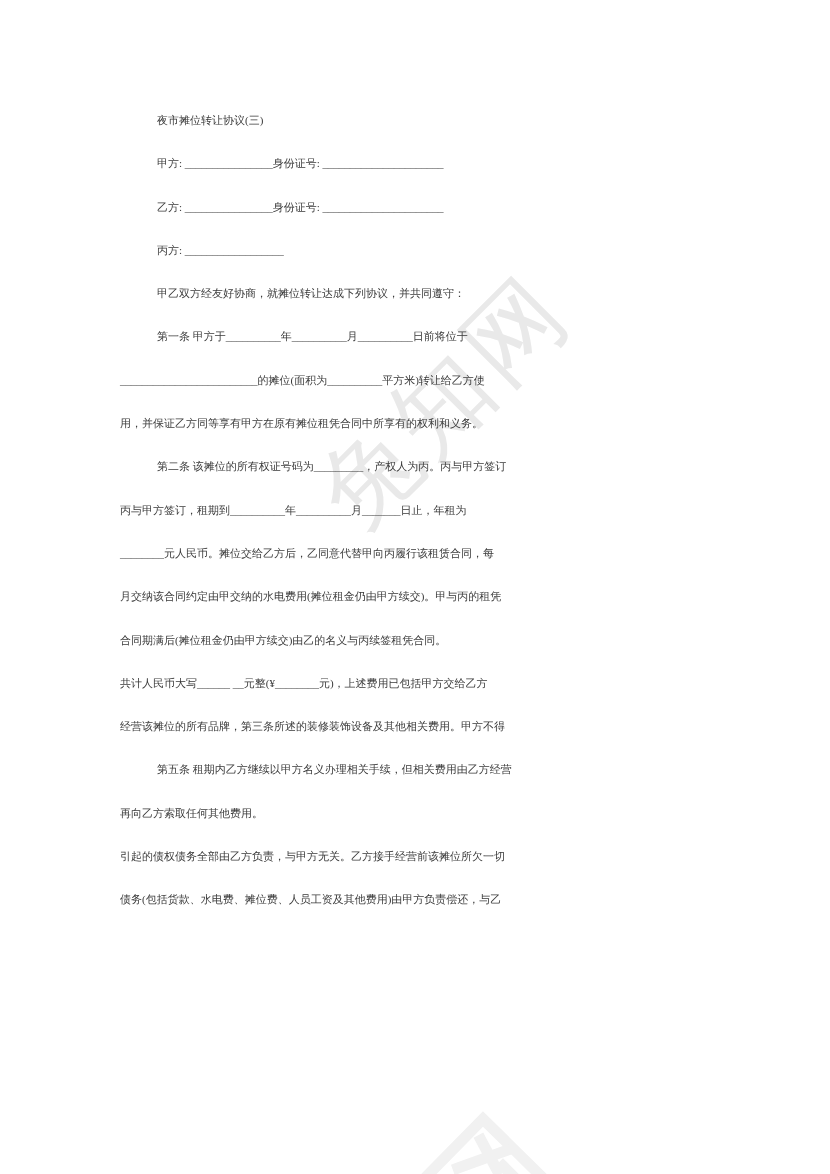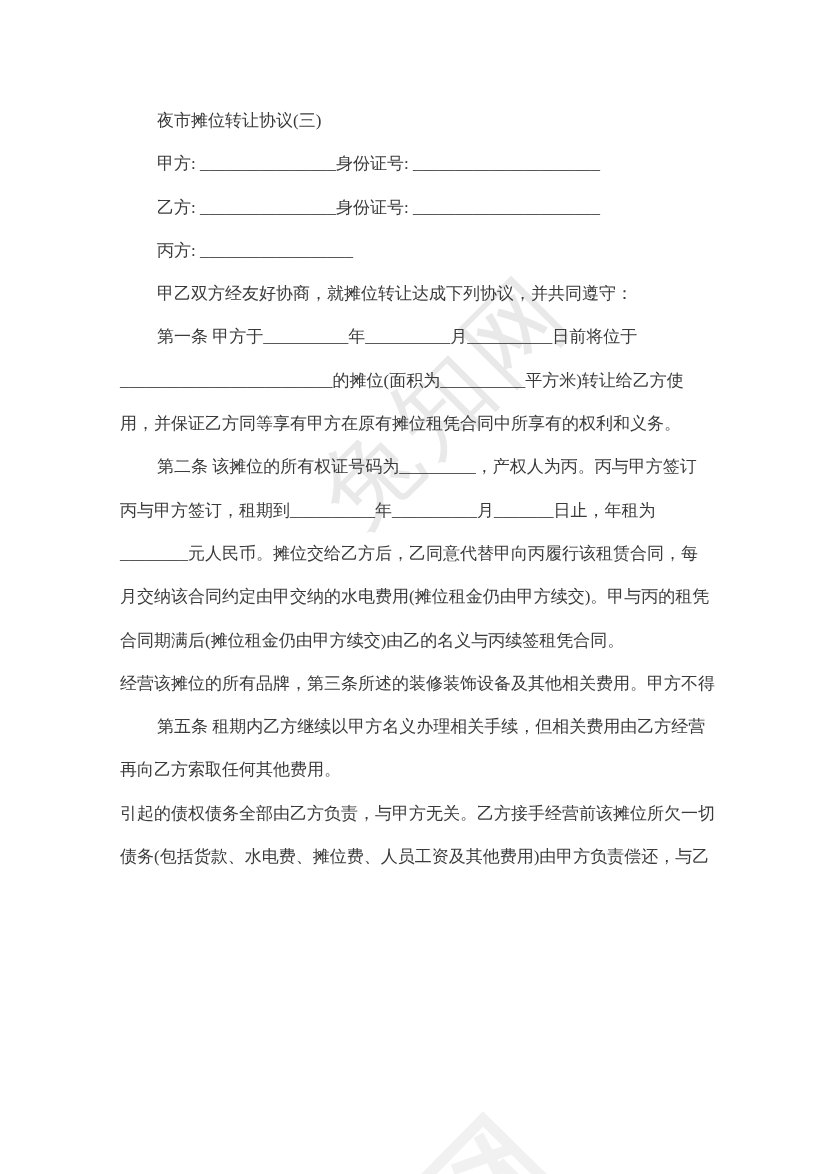--- a/index.html
+++ b/index.html
@@ -12,21 +12,21 @@
     overflow: hidden;
     font-family: "Liberation Serif", "DejaVu Serif", serif;
   }
 
   
   .doc {
     position: absolute;
     left: 120px;
     top: 99px;
     width: 640px;
-    font-size: 17px;
+    font-size: 11px;
     line-height: 43.3px;
     color: #3a3a3a;
     white-space: nowrap;
     z-index: 2;
   }
   .ln     { padding-left: 0; }
   .ind    { padding-left: 37px; }
   .ind-sm { padding-left: 27px; }
 
   
@@ -67,20 +67,21 @@
     <div class="ln ind">丙方: __________________</div>
     <div class="ln ind">甲乙双方经友好协商，就摊位转让达成下列协议，并共同遵守：</div>
     <div class="ln ind">第一条 甲方于__________年__________月__________日前将位于</div>
     <div class="ln">_________________________的摊位(面积为__________平方米)转让给乙方使</div>
     <div class="ln">用，并保证乙方同等享有甲方在原有摊位租凭合同中所享有的权利和义务。</div>
     <div class="ln ind">第二条 该摊位的所有权证号码为_________，产权人为丙。丙与甲方签订</div>
     <div class="ln">丙与甲方签订，租期到__________年__________月_______日止，年租为</div>
     <div class="ln">________元人民币。摊位交给乙方后，乙同意代替甲向丙履行该租赁合同，每</div>
     <div class="ln">月交纳该合同约定由甲交纳的水电费用(摊位租金仍由甲方续交)。甲与丙的租凭</div>
     <div class="ln">合同期满后(摊位租金仍由甲方续交)由乙的名义与丙续签租凭合同。</div>
+    <div class="ln">共计人民币大写______ __元整(¥________元)，上述费用已包括甲方交给乙方</div>
     <div class="ln">经营该摊位的所有品牌，第三条所述的装修装饰设备及其他相关费用。甲方不得</div>
     <div class="ln ind">第五条 租期内乙方继续以甲方名义办理相关手续，但相关费用由乙方经营</div>
     <div class="ln">再向乙方索取任何其他费用。</div>
     <div class="ln">引起的债权债务全部由乙方负责，与甲方无关。乙方接手经营前该摊位所欠一切</div>
     <div class="ln">债务(包括货款、水电费、摊位费、人员工资及其他费用)由甲方负责偿还，与乙</div>
   </div>
 
   <div class="bottom-logo">
     <svg width="150" height="64" viewBox="0 0 150 64">
       <g fill="none" stroke="#f1f1f1" stroke-width="11" stroke-linecap="square">

